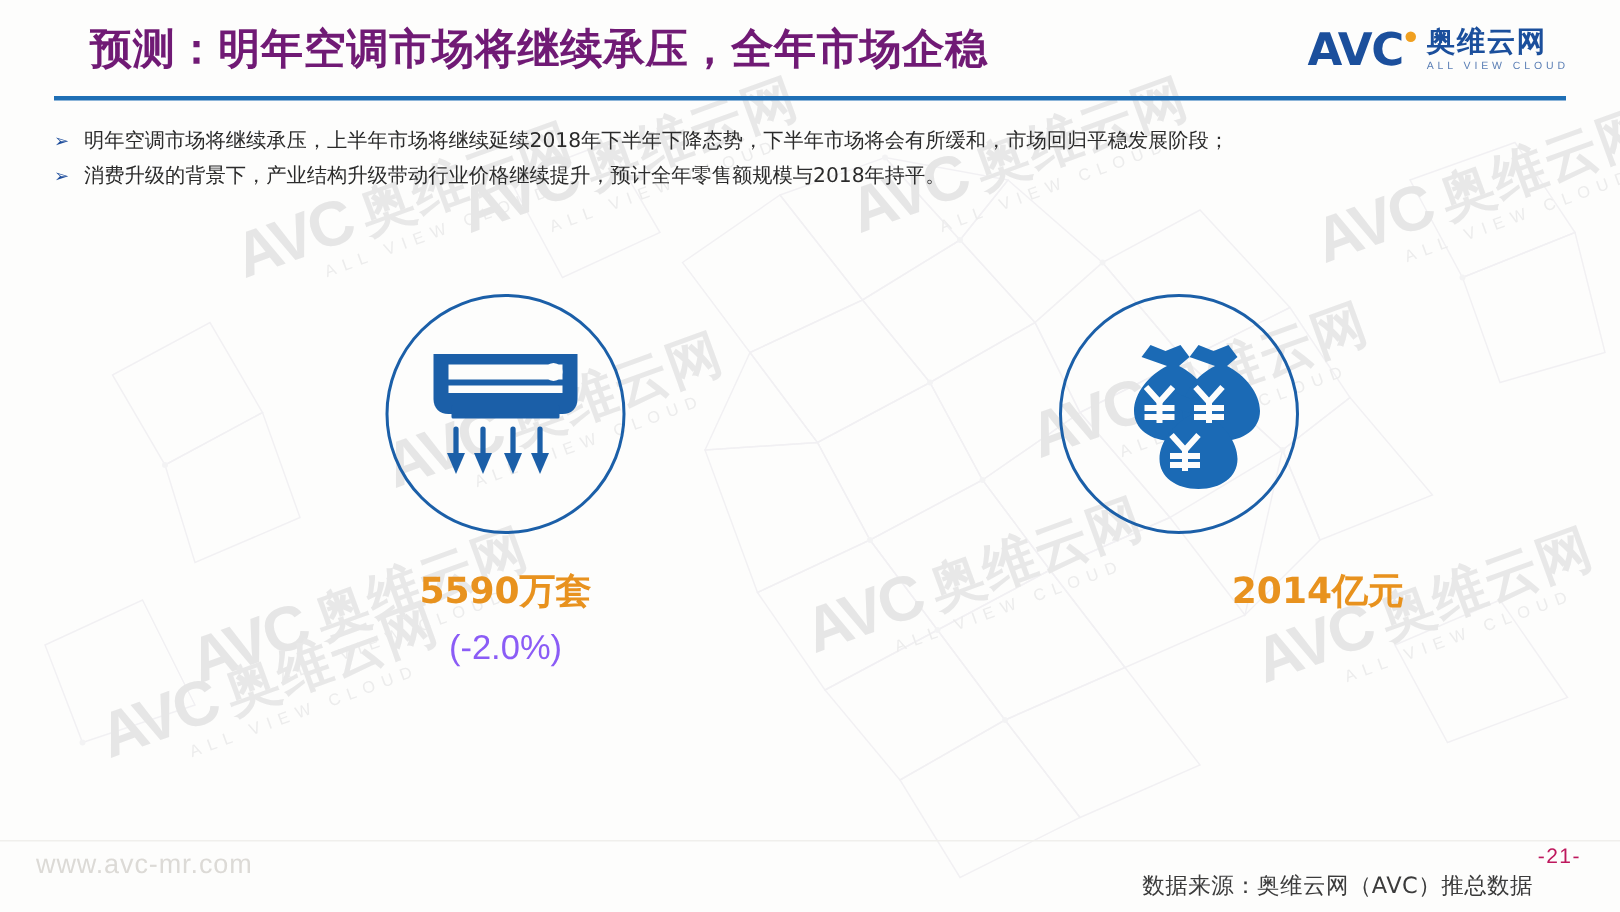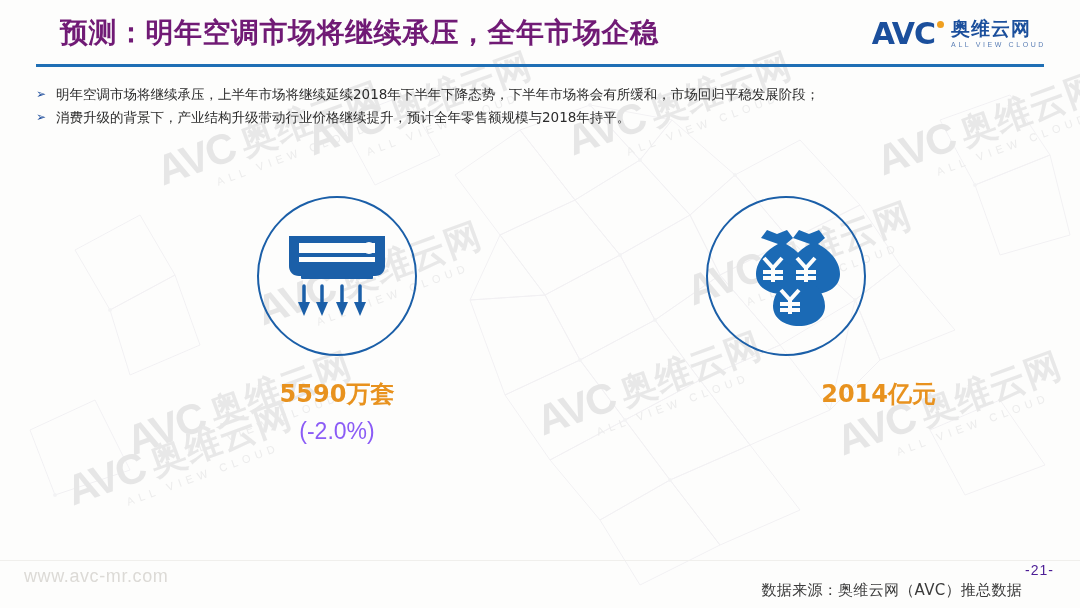--- a/index.html
+++ b/index.html
@@ -96,21 +96,21 @@
 
   
   .footer-rule{position:absolute;left:0;top:560px;width:1080px;height:1px;background:#f0efec;}
   .footer-url{
     position:absolute;left:24px;top:566px;
     font-size:18px;color:#dcdad6;letter-spacing:.6px;
     font-family:"Liberation Sans","DejaVu Sans",sans-serif;
   }
   .footer-page{
     position:absolute;right:26px;top:562px;
-    font-size:14px;color:#4c1d95;letter-spacing:1px;
+    font-size:14px;color:#be185d;letter-spacing:1px;
   }
   .footer-source{
     position:absolute;right:58px;bottom:8px;
     font-size:15px;color:#3b3b3b;letter-spacing:.3px;
     font-family:"DejaVu Sans","Liberation Sans",sans-serif;
   }
 </style>
 </head>
 <body>
 

